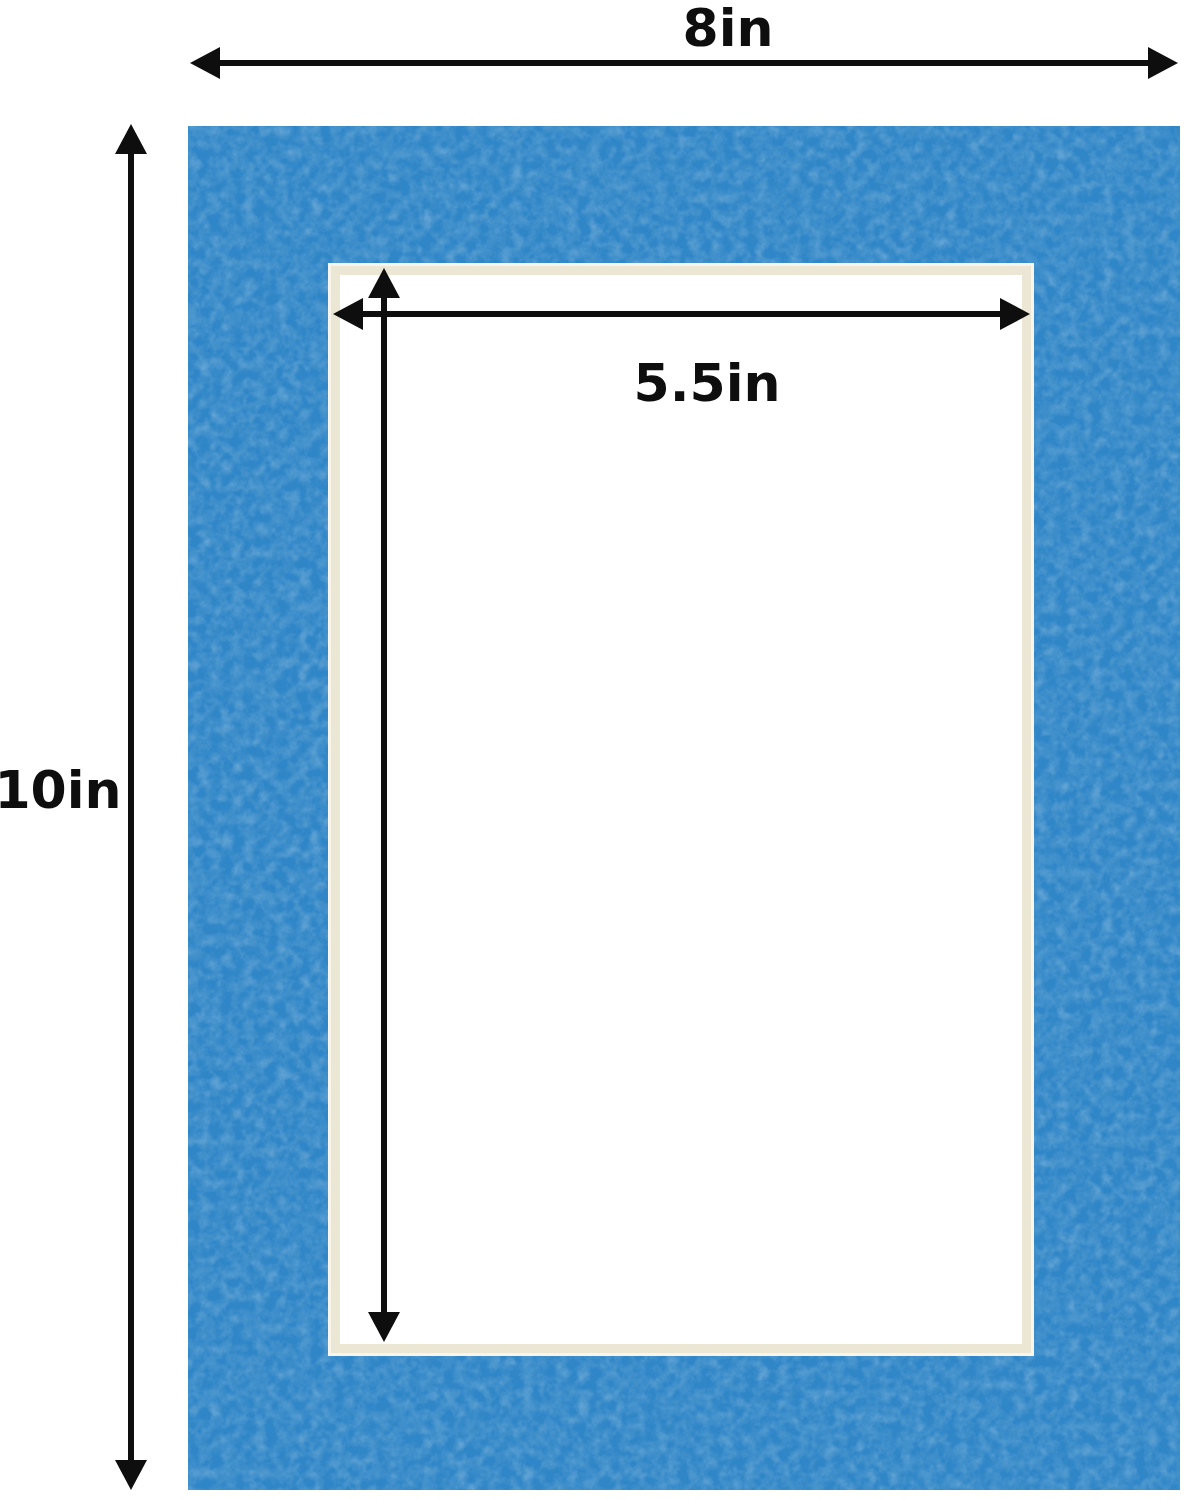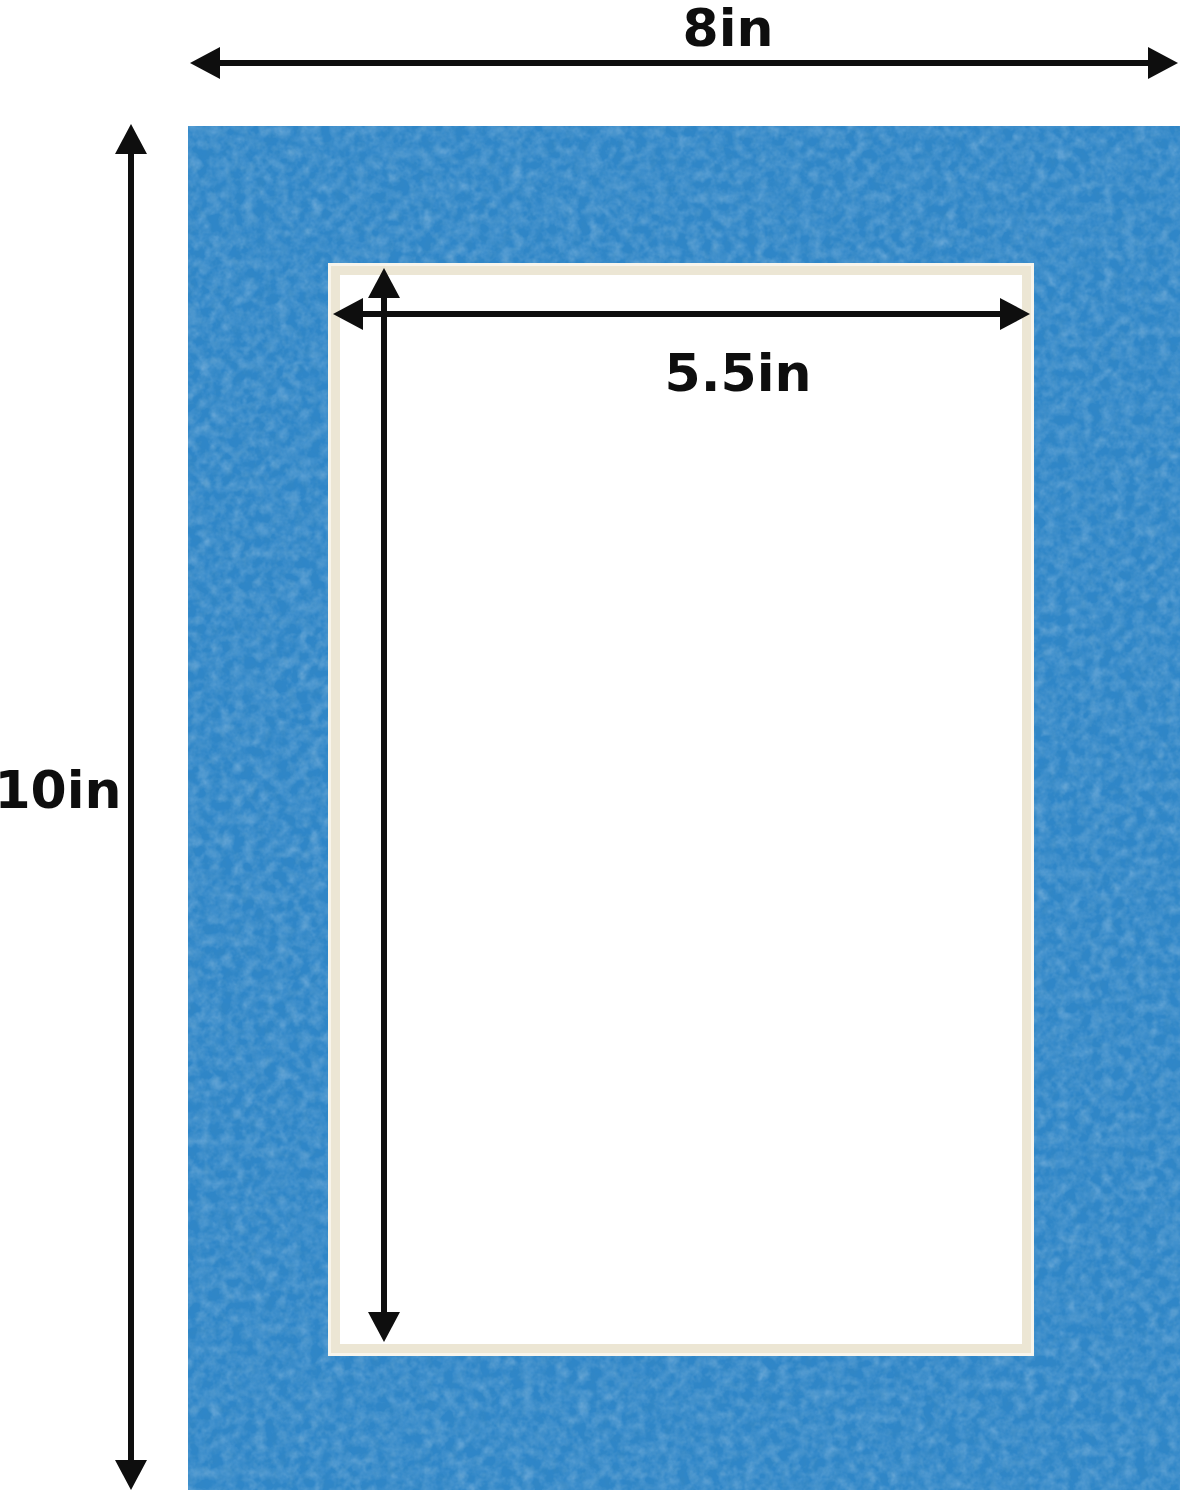--- a/index.html
+++ b/index.html
@@ -86,21 +86,21 @@
     transform: translateX(-50%);
     color: #0E0E0E;
     font-size: 52px;
     font-weight: 700;
     line-height: 1;
     letter-spacing: 0px;
     white-space: nowrap;
   }
   .lbl-8in  { left: 728px; top: 2px; }
   .lbl-10in { left: 58px;  top: 764px; }
-  .lbl-55in { left: 707px; top: 347px; margin-left: 31px; }
+  .lbl-55in { left: 707px; top: 357px; }
   .lbl-75in { left: 478px; top: 760px; }
 </style>
 </head>
 <body>
 
 <div class="canvas">
 
   <div class="mat">
     <svg class="mat-texture" xmlns="http://www.w3.org/2000/svg" width="992" height="1364">
       <filter id="grainLight" x="0" y="0" width="100%" height="100%">

